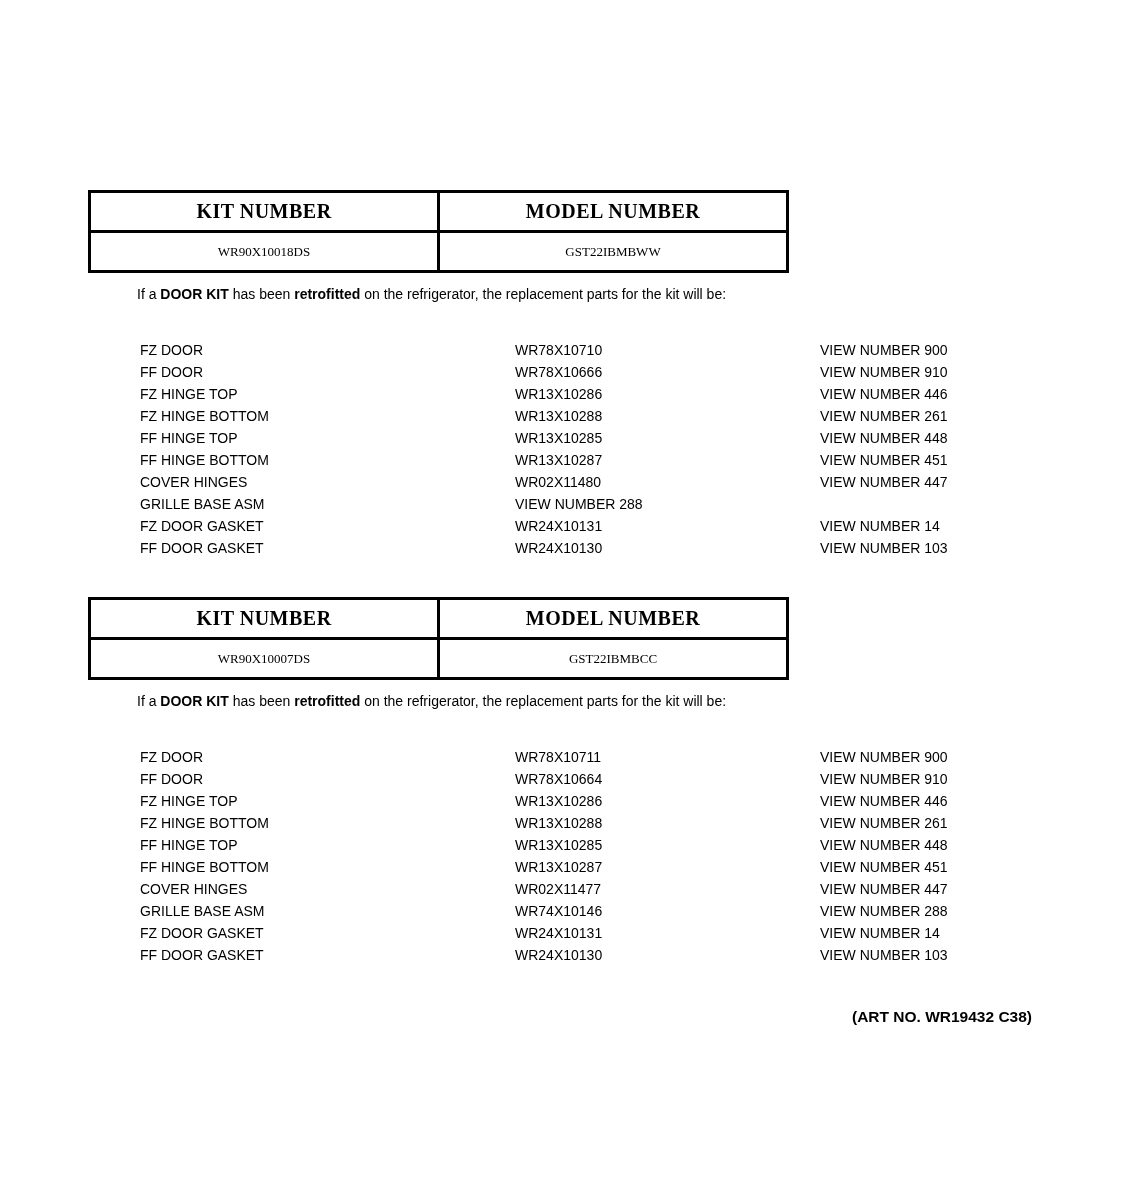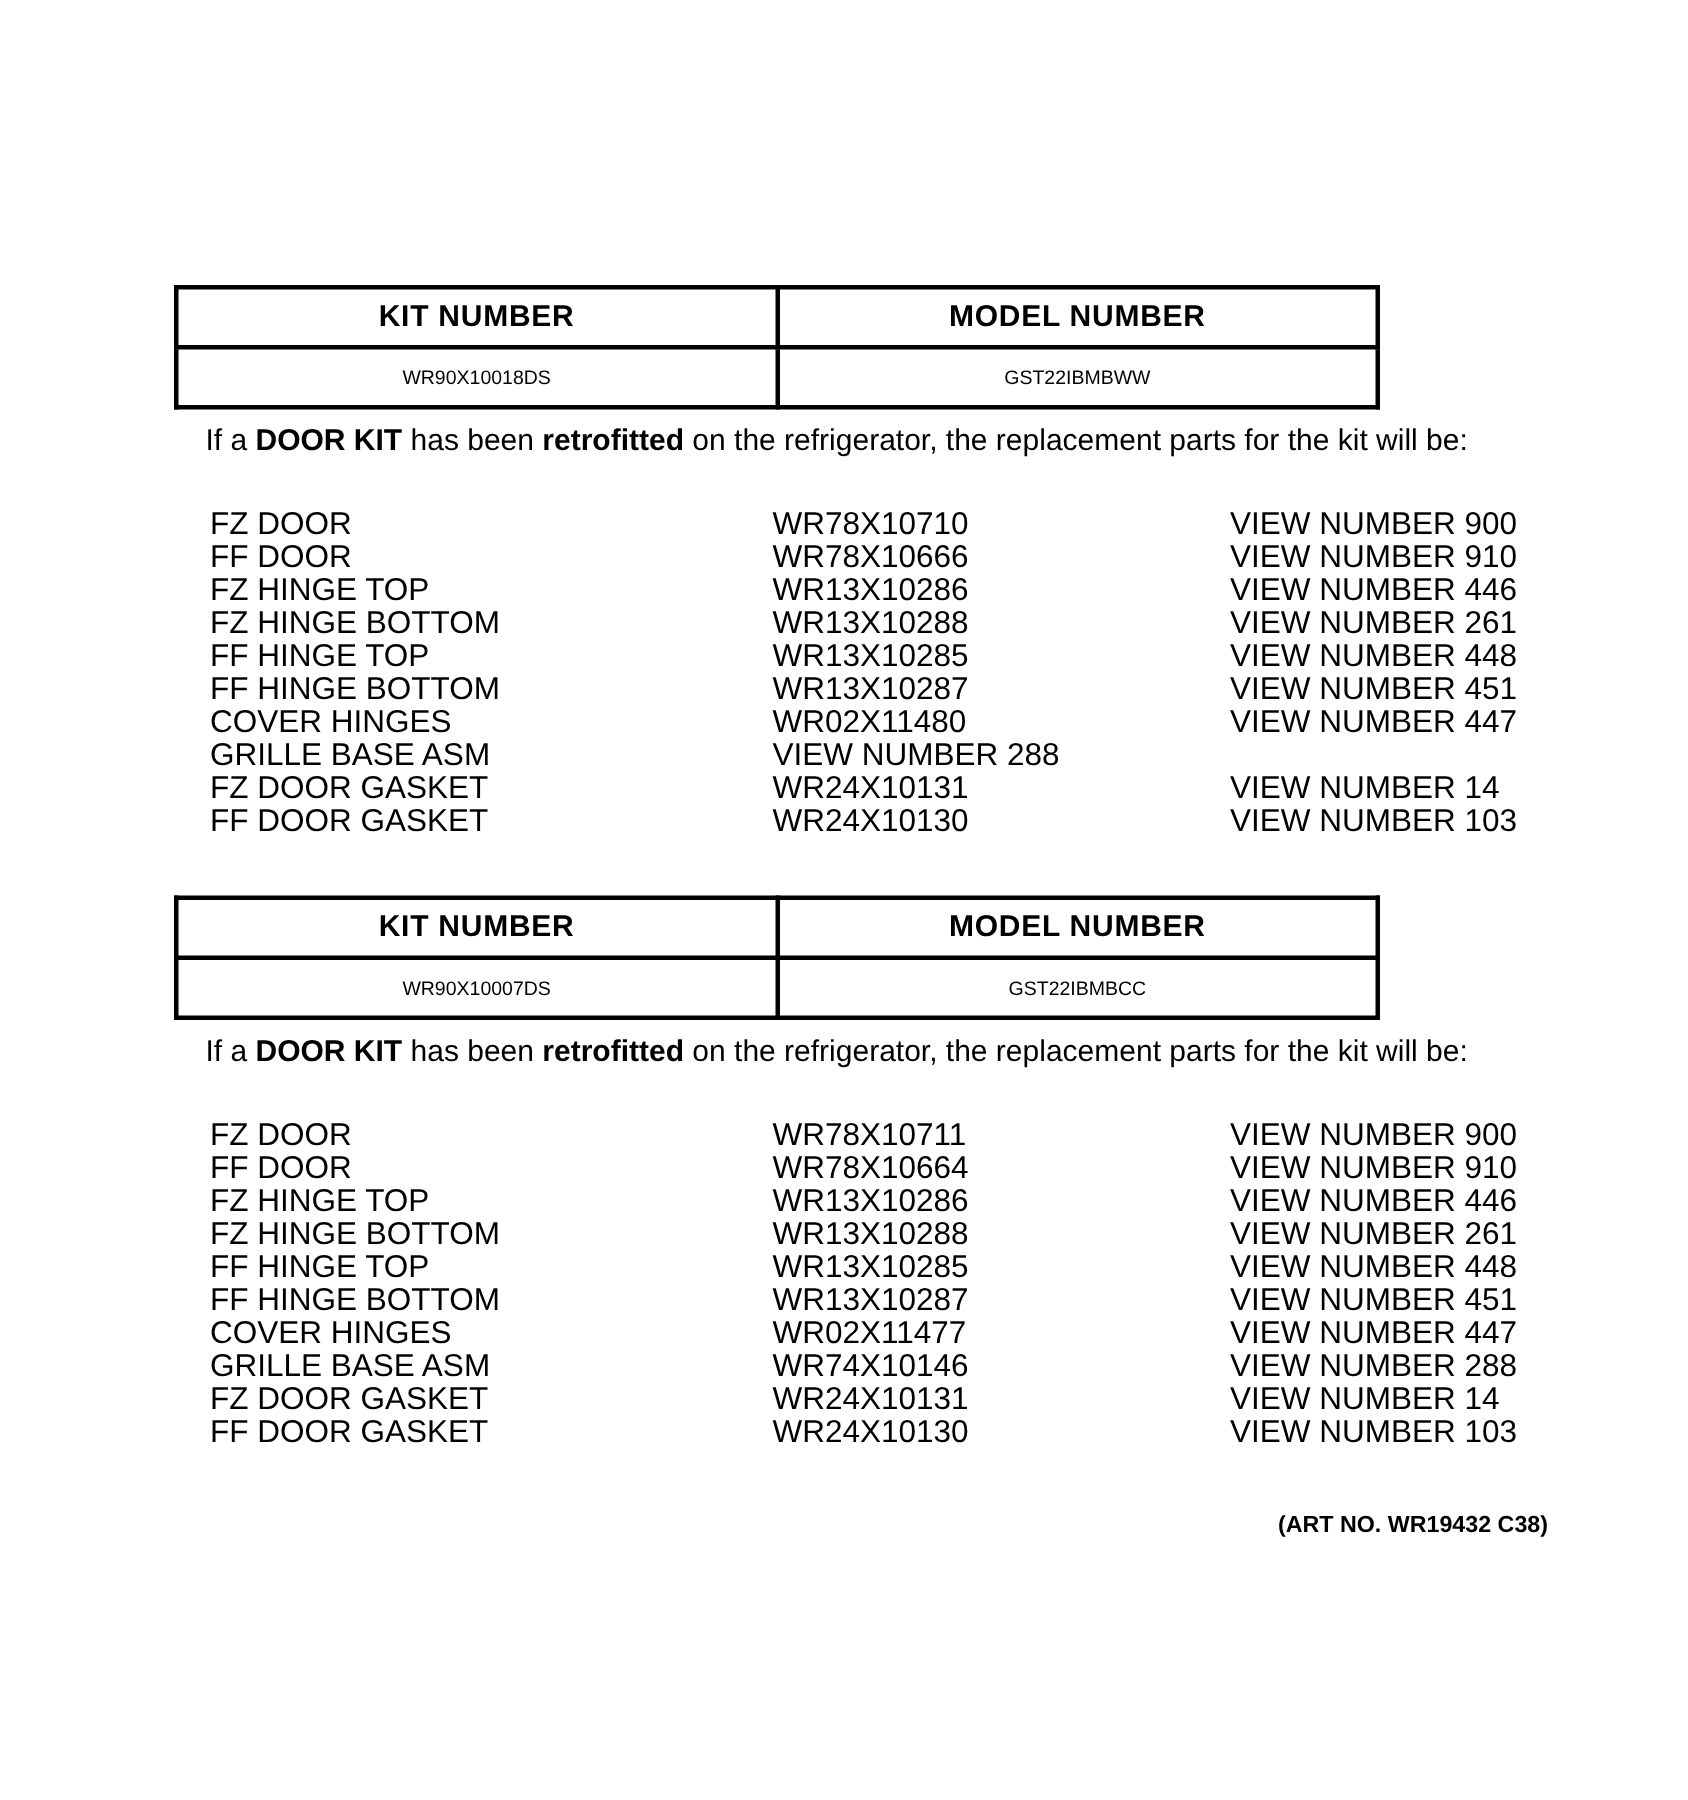--- a/index.html
+++ b/index.html
@@ -9,52 +9,53 @@
     height: 1200px;
     position: relative;
     font-family: "Liberation Sans", sans-serif;
     color: #000;
     overflow: hidden;
   }
   .page { position: absolute; inset: 0; background: #fff; }
 
   .kit-table {
     border-collapse: collapse;
-    width: 804px;
-    margin-left: 116px;
+    width: 701px;
+    margin-left: 88px;
     table-layout: fixed;
+    font-family: Liberation Serif, serif;
   }
   .kit-table.first { margin-top: 190px; }
   .kit-table.second { margin-top: 38px; }
   .kit-table th, .kit-table td {
     border: 3px solid #000;
     text-align: center;
     vertical-align: middle;
     height: 40px;
   }
   .kit-table th {
     font-size: 20px;
     font-weight: bold;
     letter-spacing: 0.5px;
   }
   .kit-table td { font-size: 13px; }
 
   .note {
     margin: 10px 4px 0 137px;
-    font-size: 20px;
+    font-size: 14px;
     line-height: 22px;
   }
   .note b { font-weight: bold; }
 
   .parts-list { margin: 34px 0 0 140px; }
   .part-row {
     display: flex;
     height: 22px;
     line-height: 22px;
-    font-size: 21px;
+    font-size: 14px;
     white-space: nowrap;
   }
   .part-name { width: 375px; }
   .part-number { width: 305px; }
   .view-number { flex: 1; }
 
   .art-no {
     margin-top: 42px;
     text-align: right;
     padding-right: 93px;

